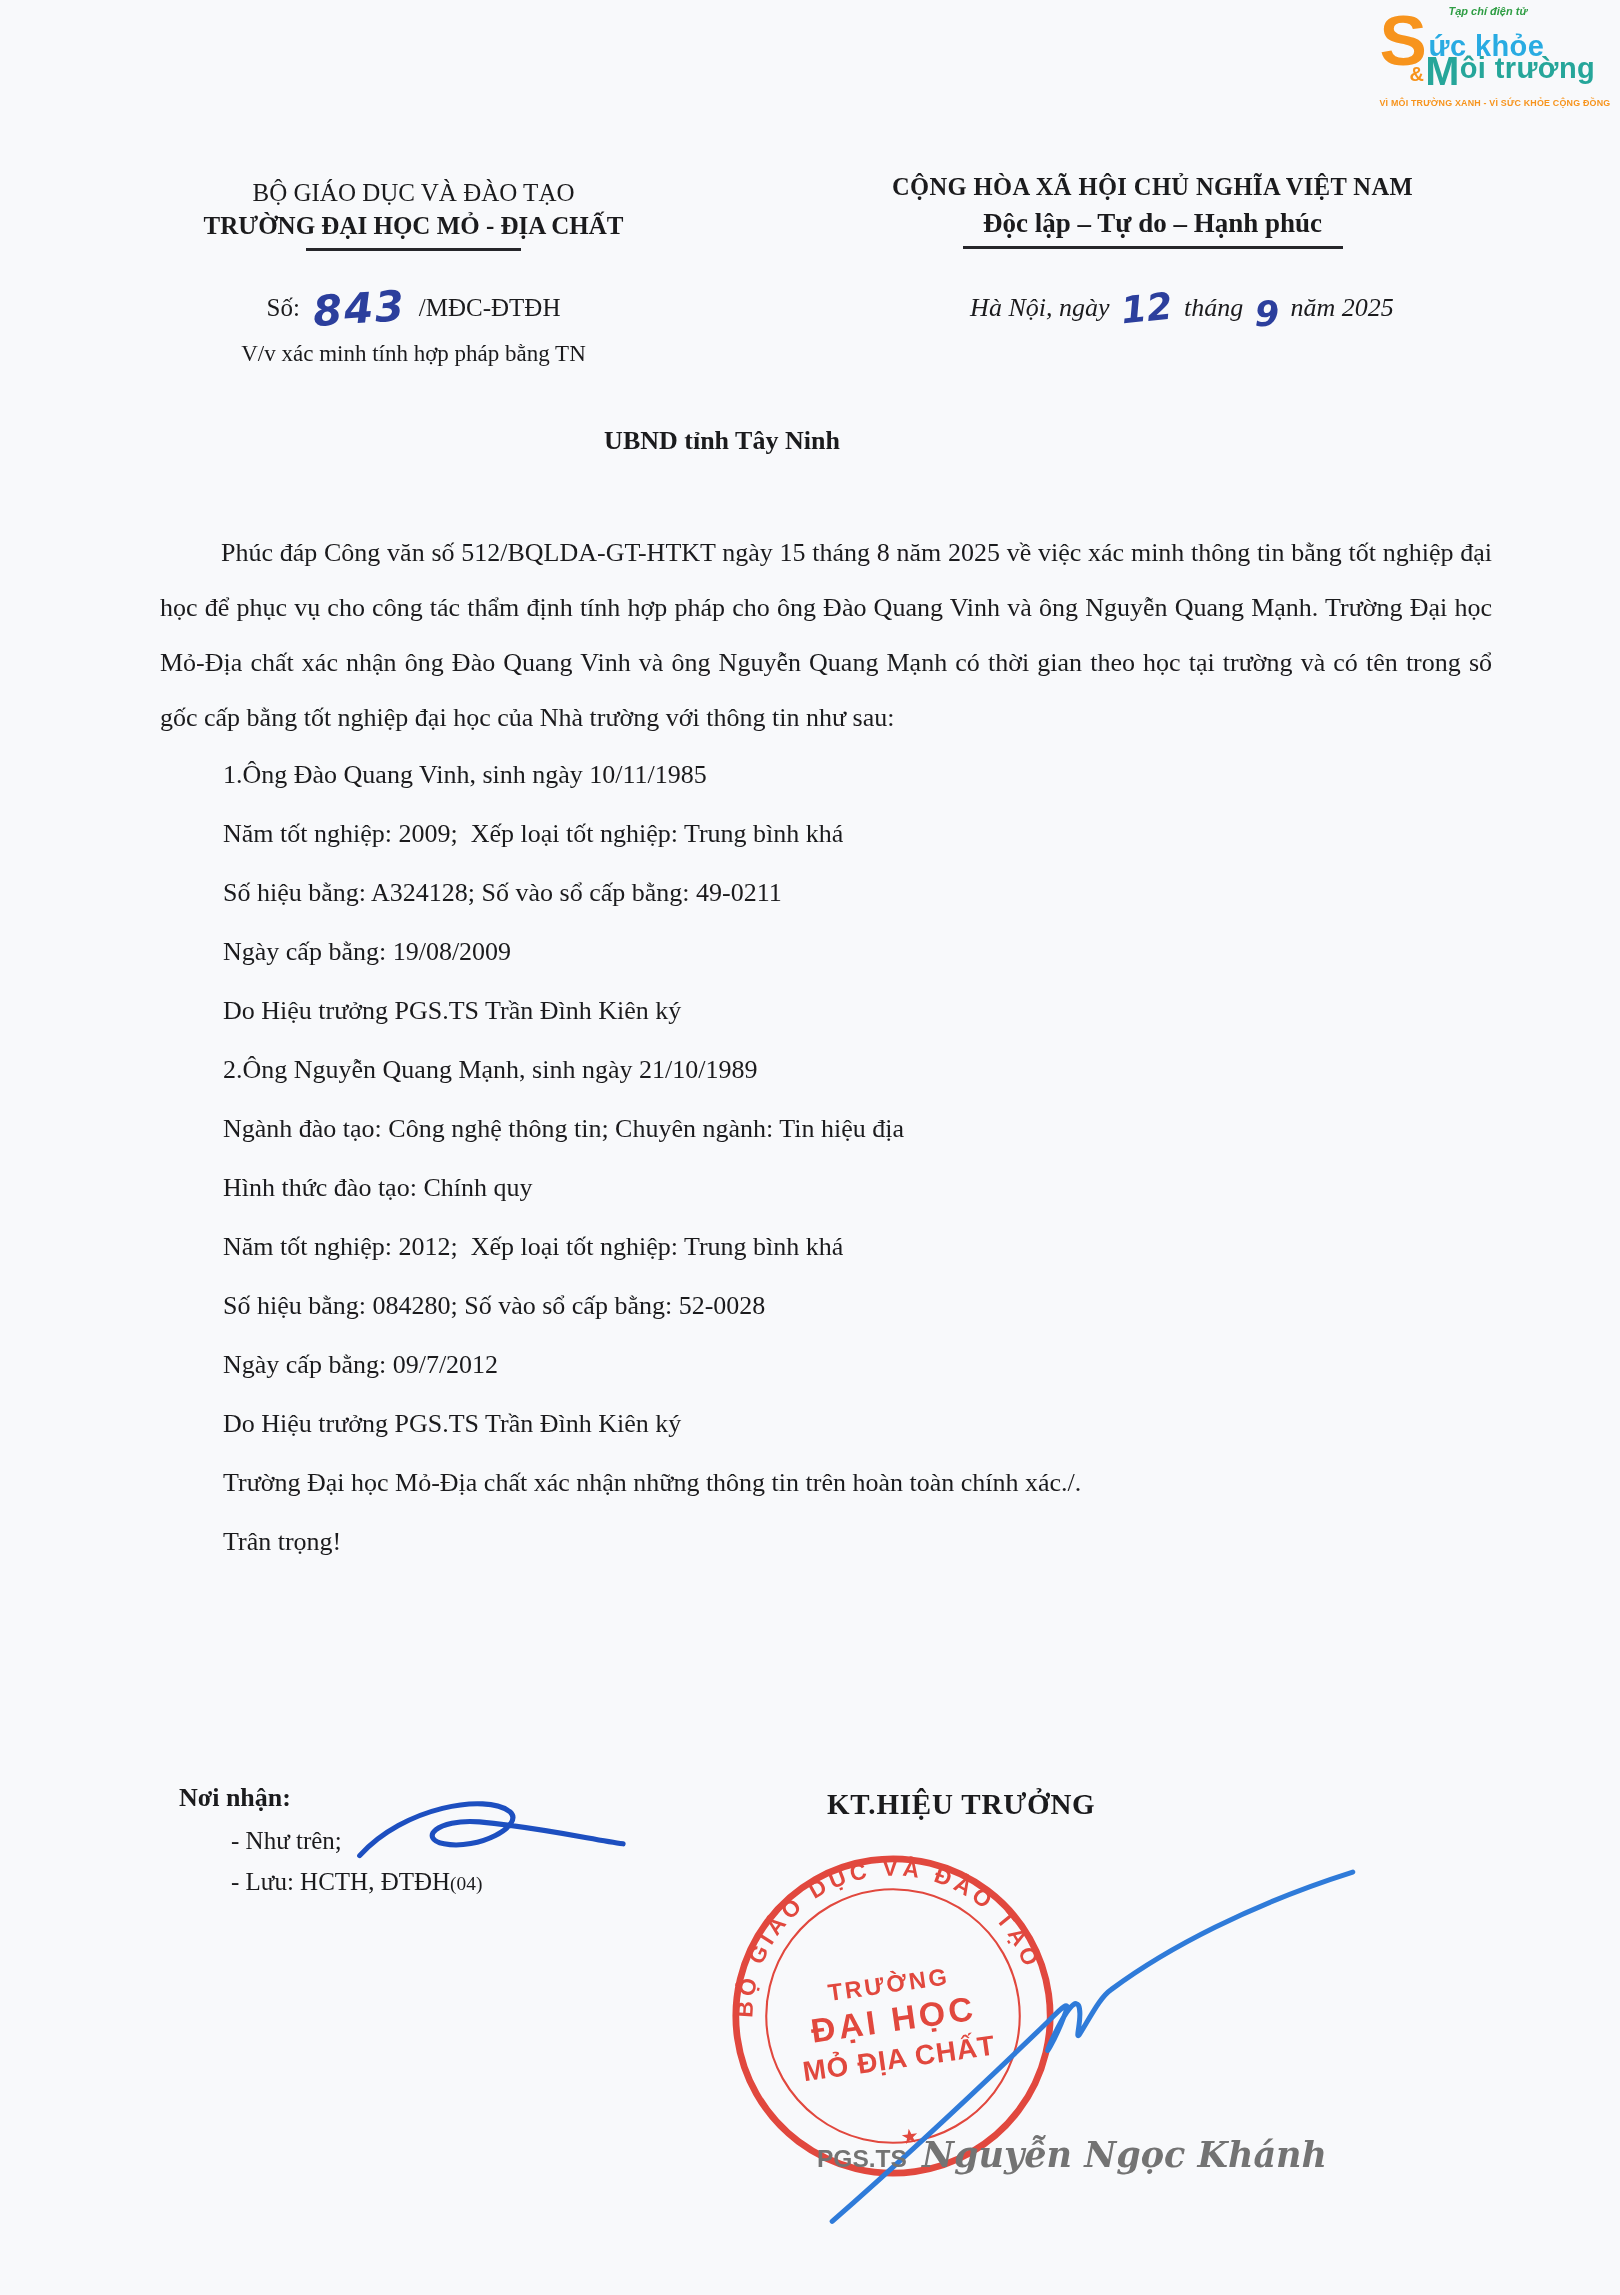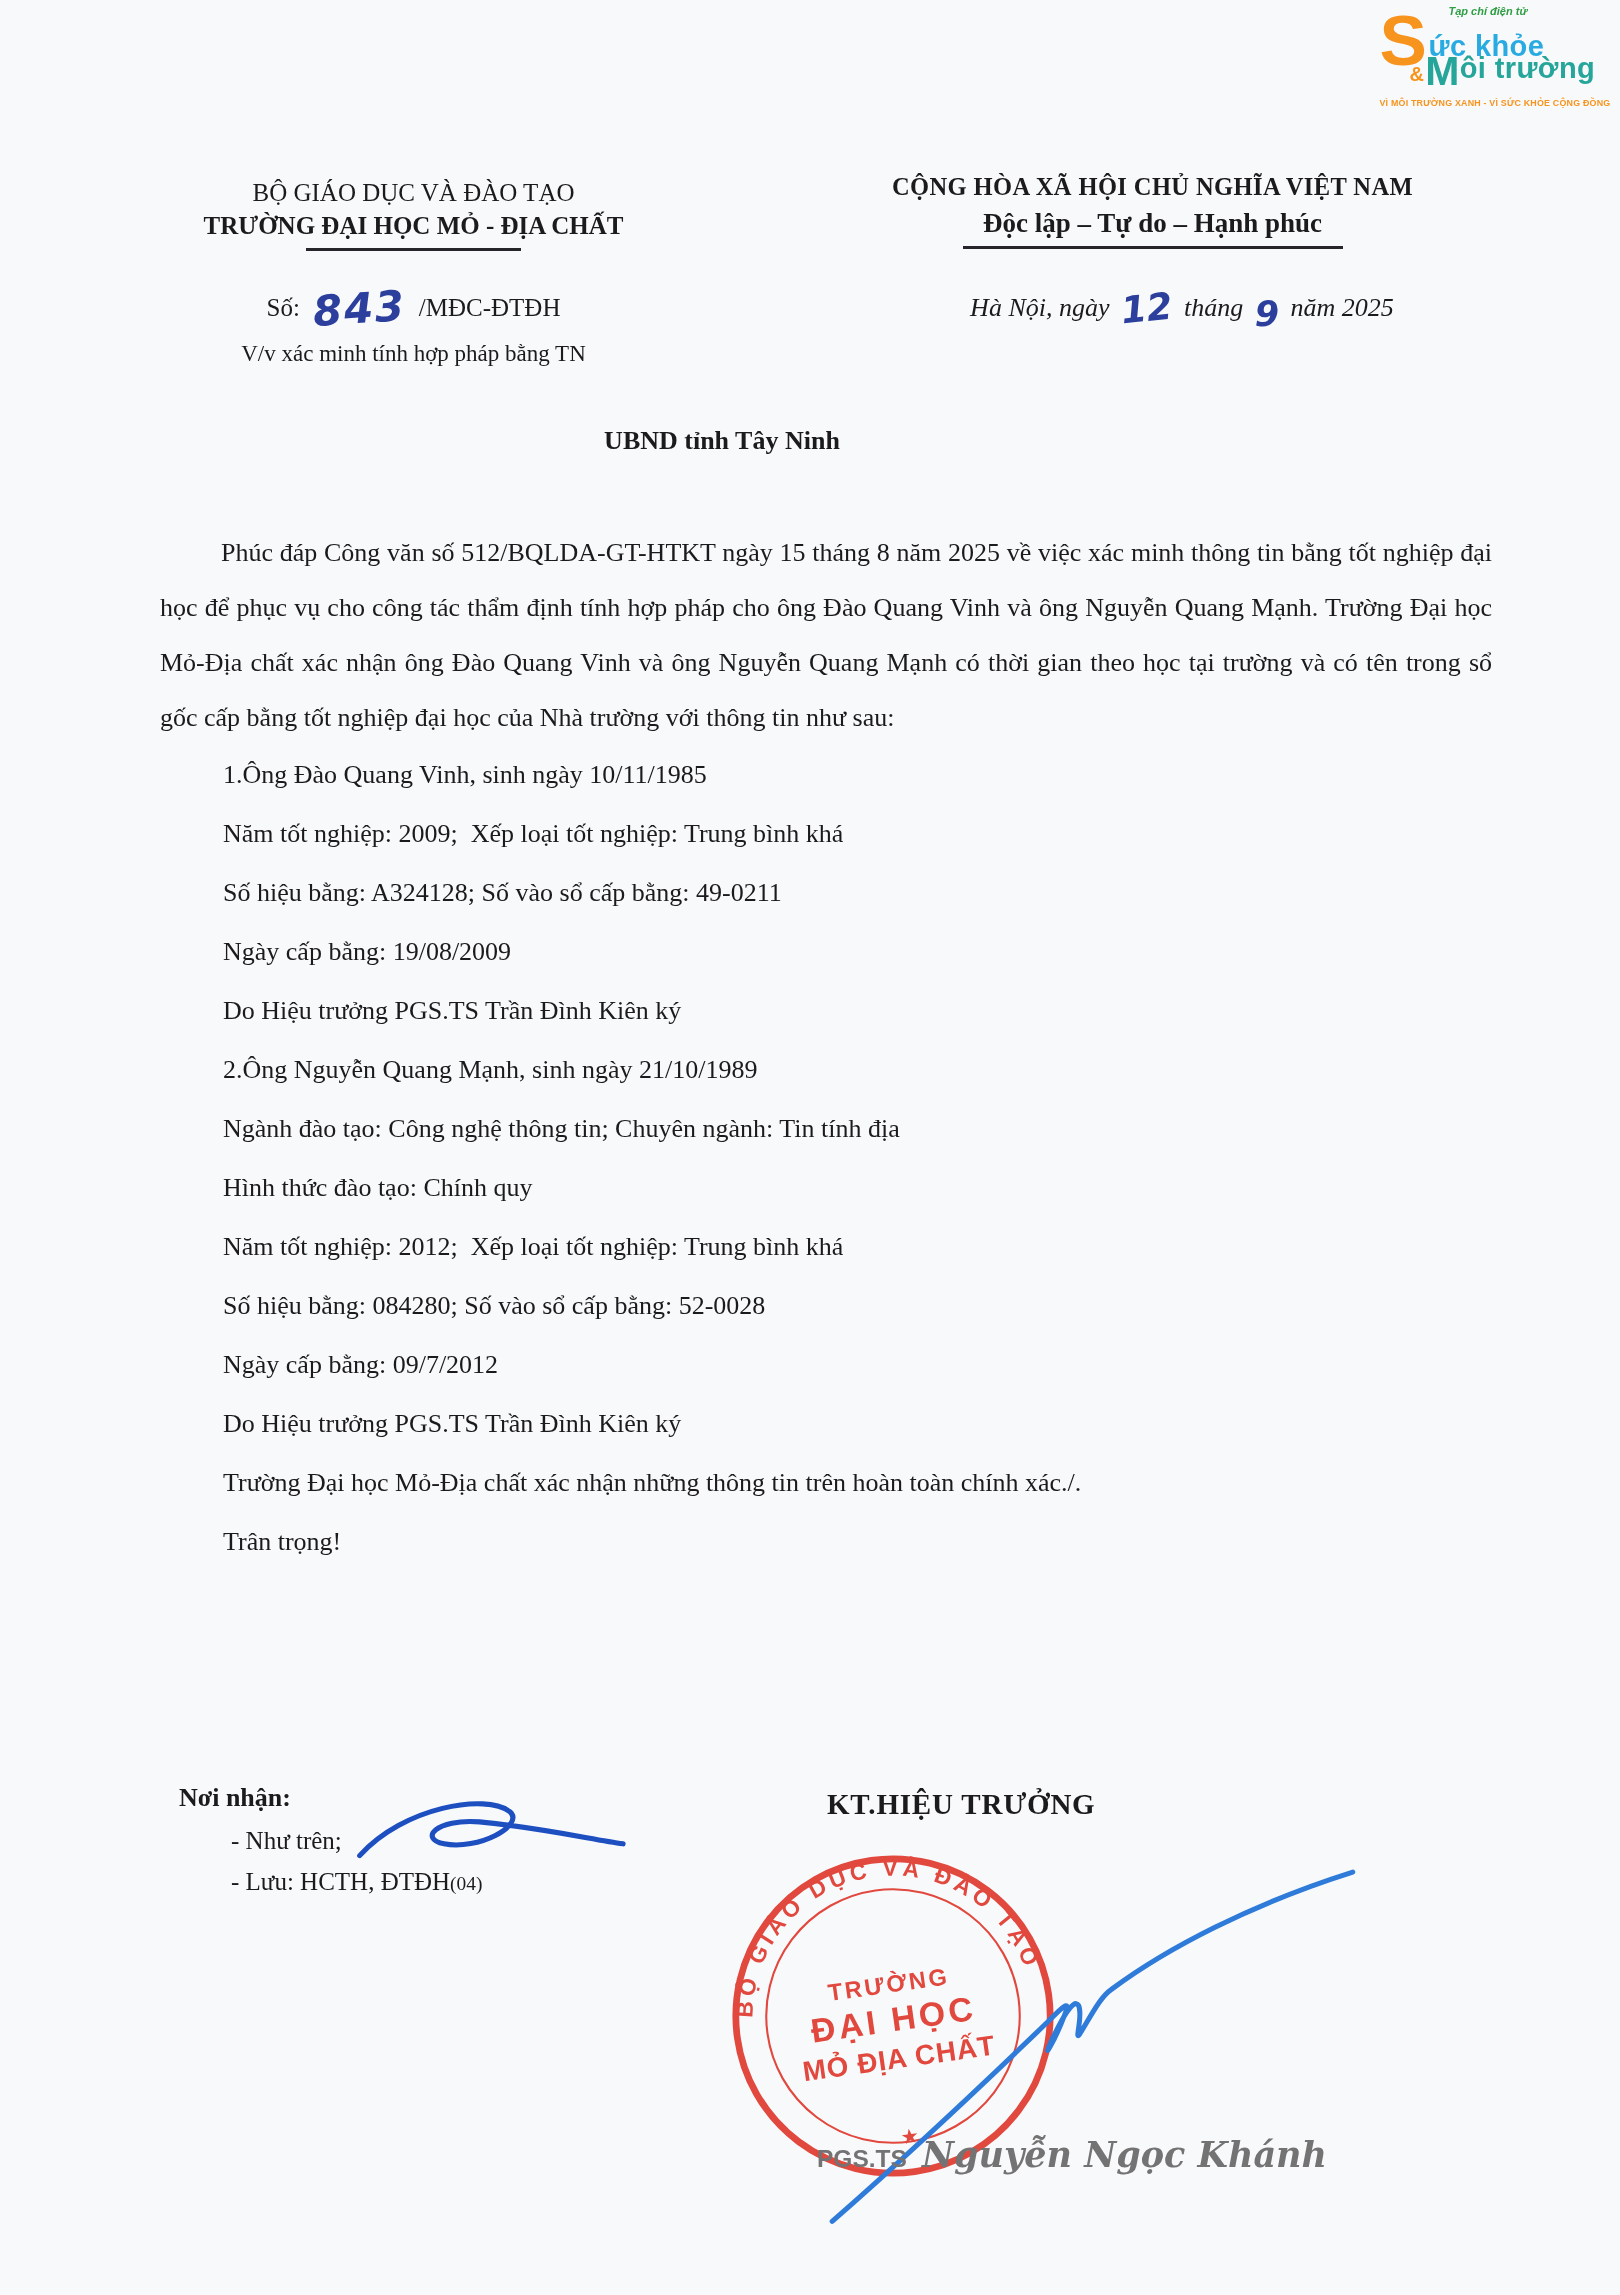--- a/index.html
+++ b/index.html
@@ -115,21 +115,21 @@
   </div>
 
   <div class="body-block">
     <p class="opening">Phúc đáp Công văn số 512/BQLDA-GT-HTKT ngày 15 tháng 8 năm 2025 về việc xác minh thông tin bằng tốt nghiệp đại học để phục vụ cho công tác thẩm định tính hợp pháp cho ông Đào Quang Vinh và ông Nguyễn Quang Mạnh. Trường Đại học Mỏ-Địa chất xác nhận ông Đào Quang Vinh và ông Nguyễn Quang Mạnh có thời gian theo học tại trường và có tên trong sổ gốc cấp bằng tốt nghiệp đại học của Nhà trường với thông tin như sau:</p>
     <p class="detail">1.Ông Đào Quang Vinh, sinh ngày 10/11/1985</p>
     <p class="detail">Năm tốt nghiệp: 2009;  Xếp loại tốt nghiệp: Trung bình khá</p>
     <p class="detail">Số hiệu bằng: A324128; Số vào sổ cấp bằng: 49-0211</p>
     <p class="detail">Ngày cấp bằng: 19/08/2009</p>
     <p class="detail">Do Hiệu trưởng PGS.TS Trần Đình Kiên ký</p>
     <p class="detail">2.Ông Nguyễn Quang Mạnh, sinh ngày 21/10/1989</p>
-    <p class="detail">Ngành đào tạo: Công nghệ thông tin; Chuyên ngành: Tin tính địa</p>
+    <p class="detail">Ngành đào tạo: Công nghệ thông tin; Chuyên ngành: Tin hiệu địa</p>
     <p class="detail">Hình thức đào tạo: Chính quy</p>
     <p class="detail">Năm tốt nghiệp: 2012;  Xếp loại tốt nghiệp: Trung bình khá</p>
     <p class="detail">Số hiệu bằng: 084280; Số vào sổ cấp bằng: 52-0028</p>
     <p class="detail">Ngày cấp bằng: 09/7/2012</p>
     <p class="detail">Do Hiệu trưởng PGS.TS Trần Đình Kiên ký</p>
     <p class="detail">Trường Đại học Mỏ-Địa chất xác nhận những thông tin trên hoàn toàn chính xác./.</p>
     <p class="detail">Trân trọng!</p>
   </div>
 
   <div class="noinhan">

